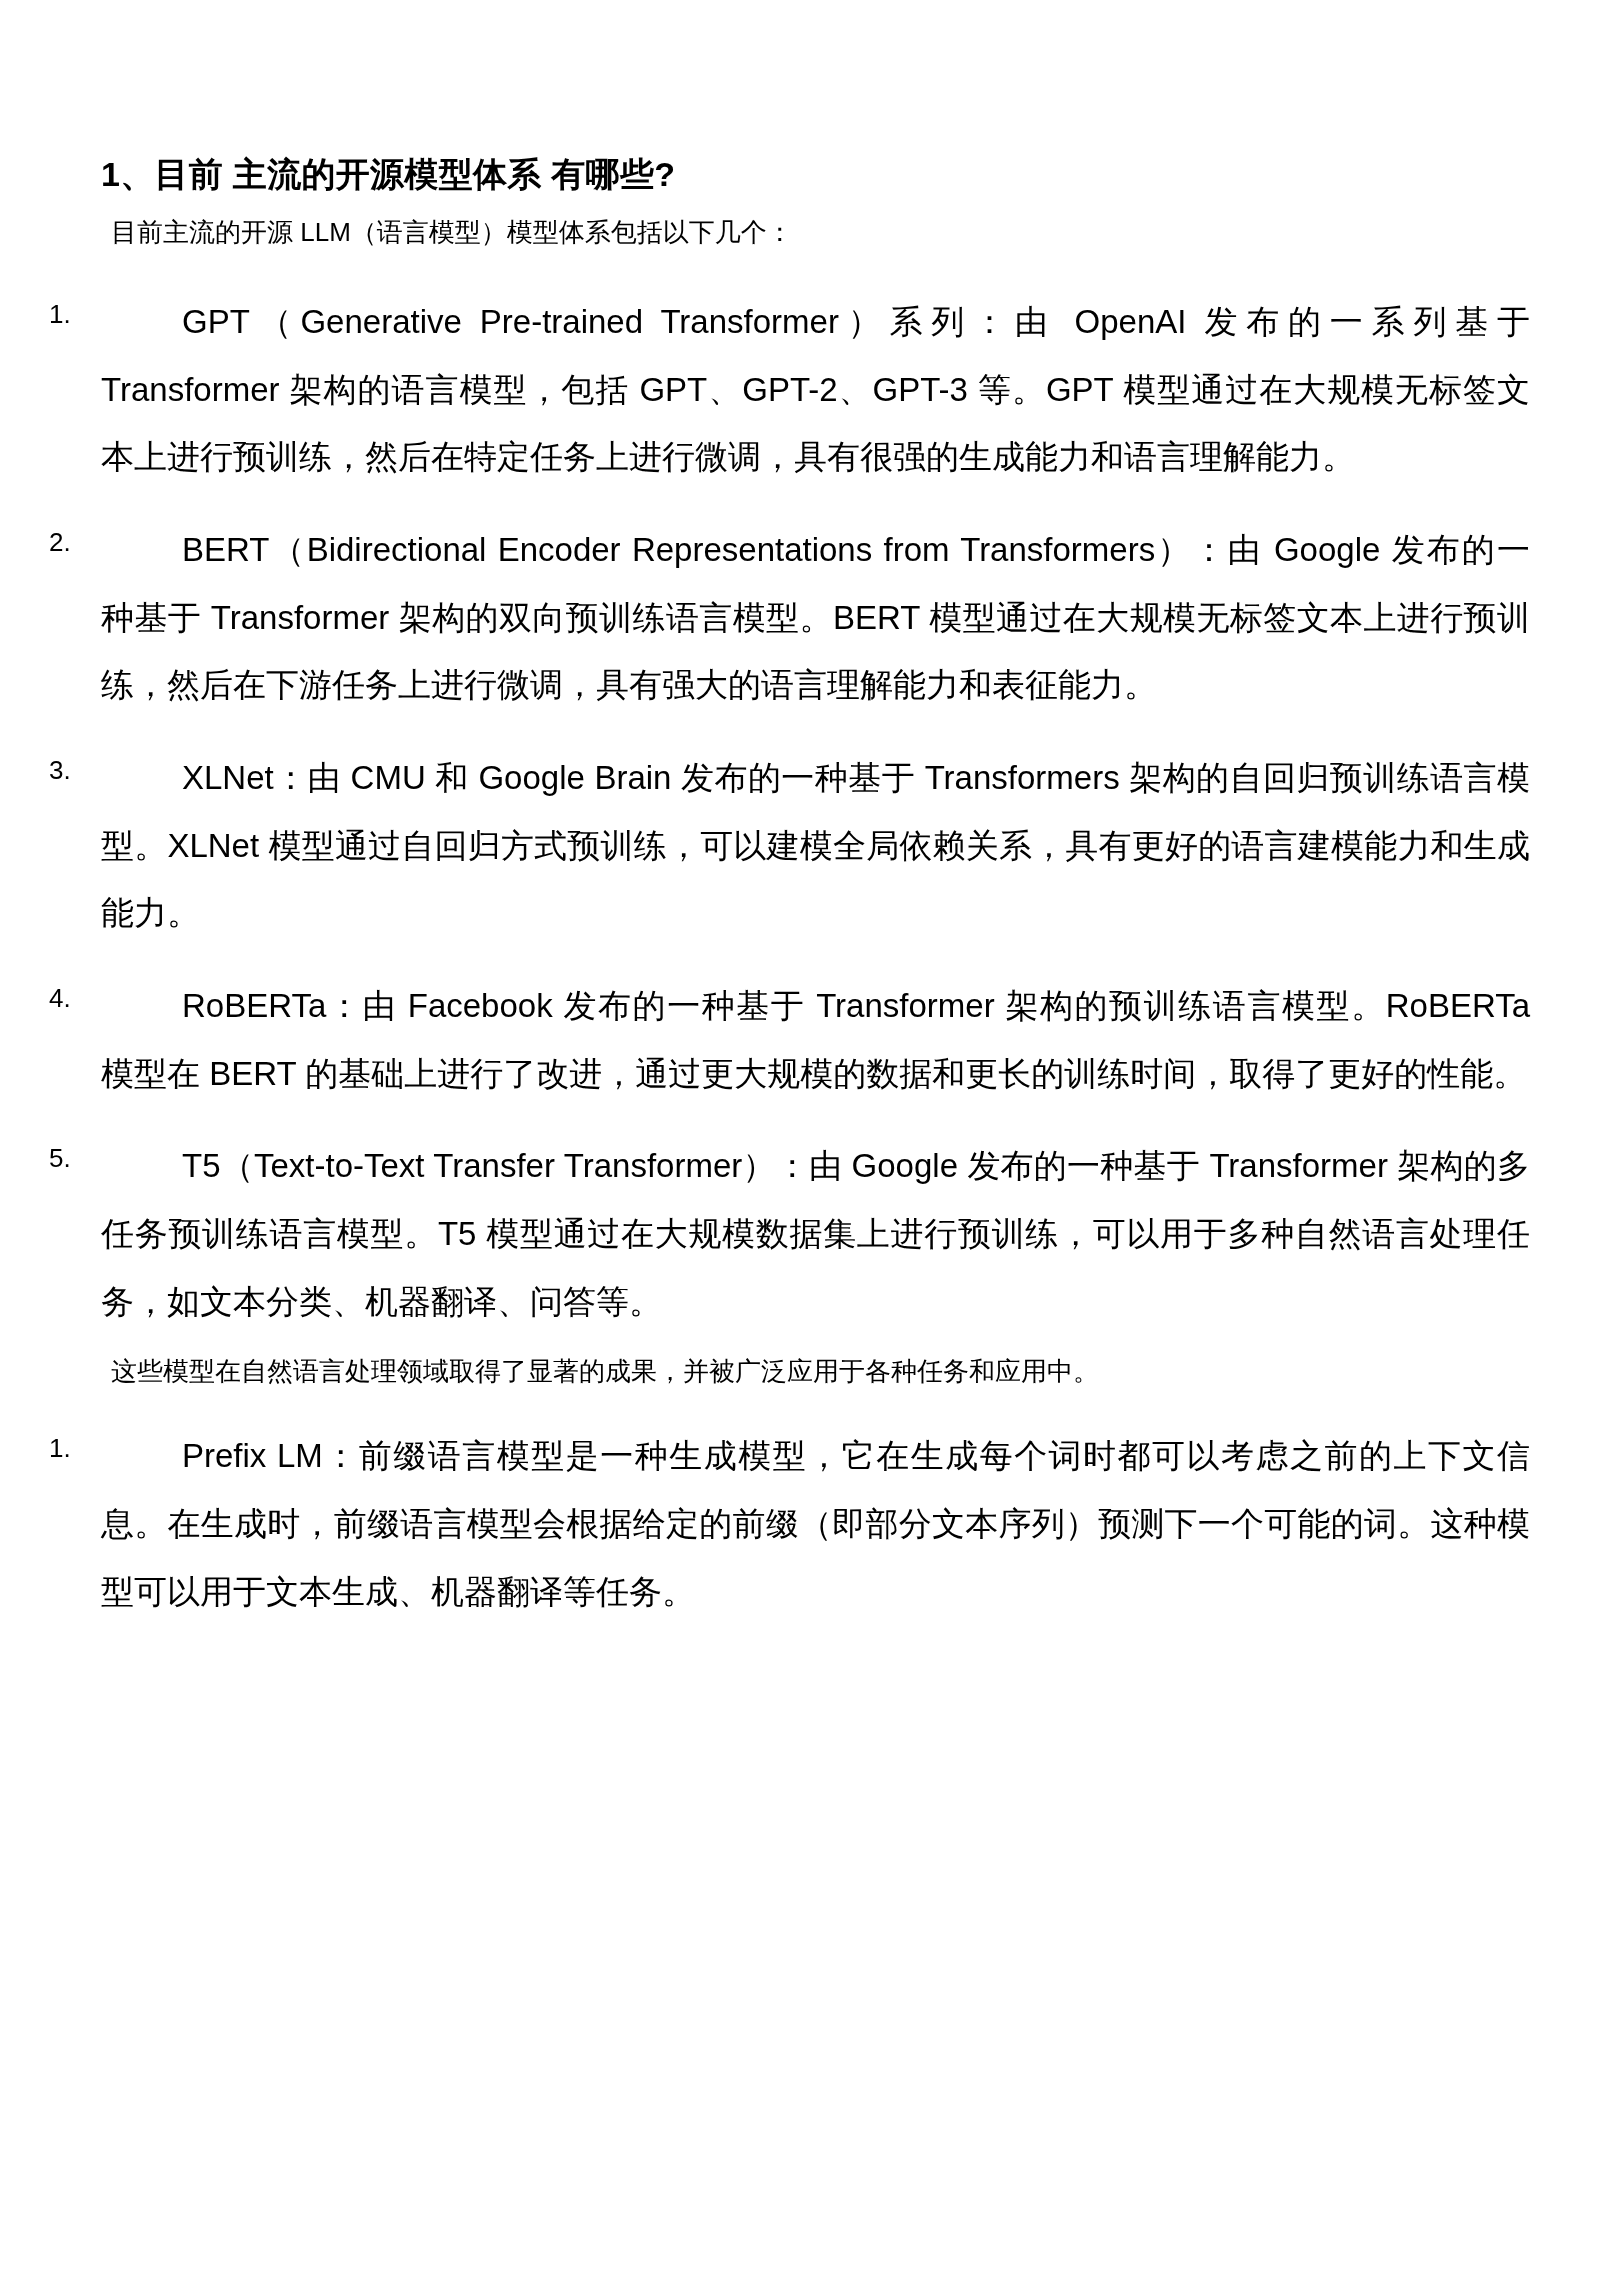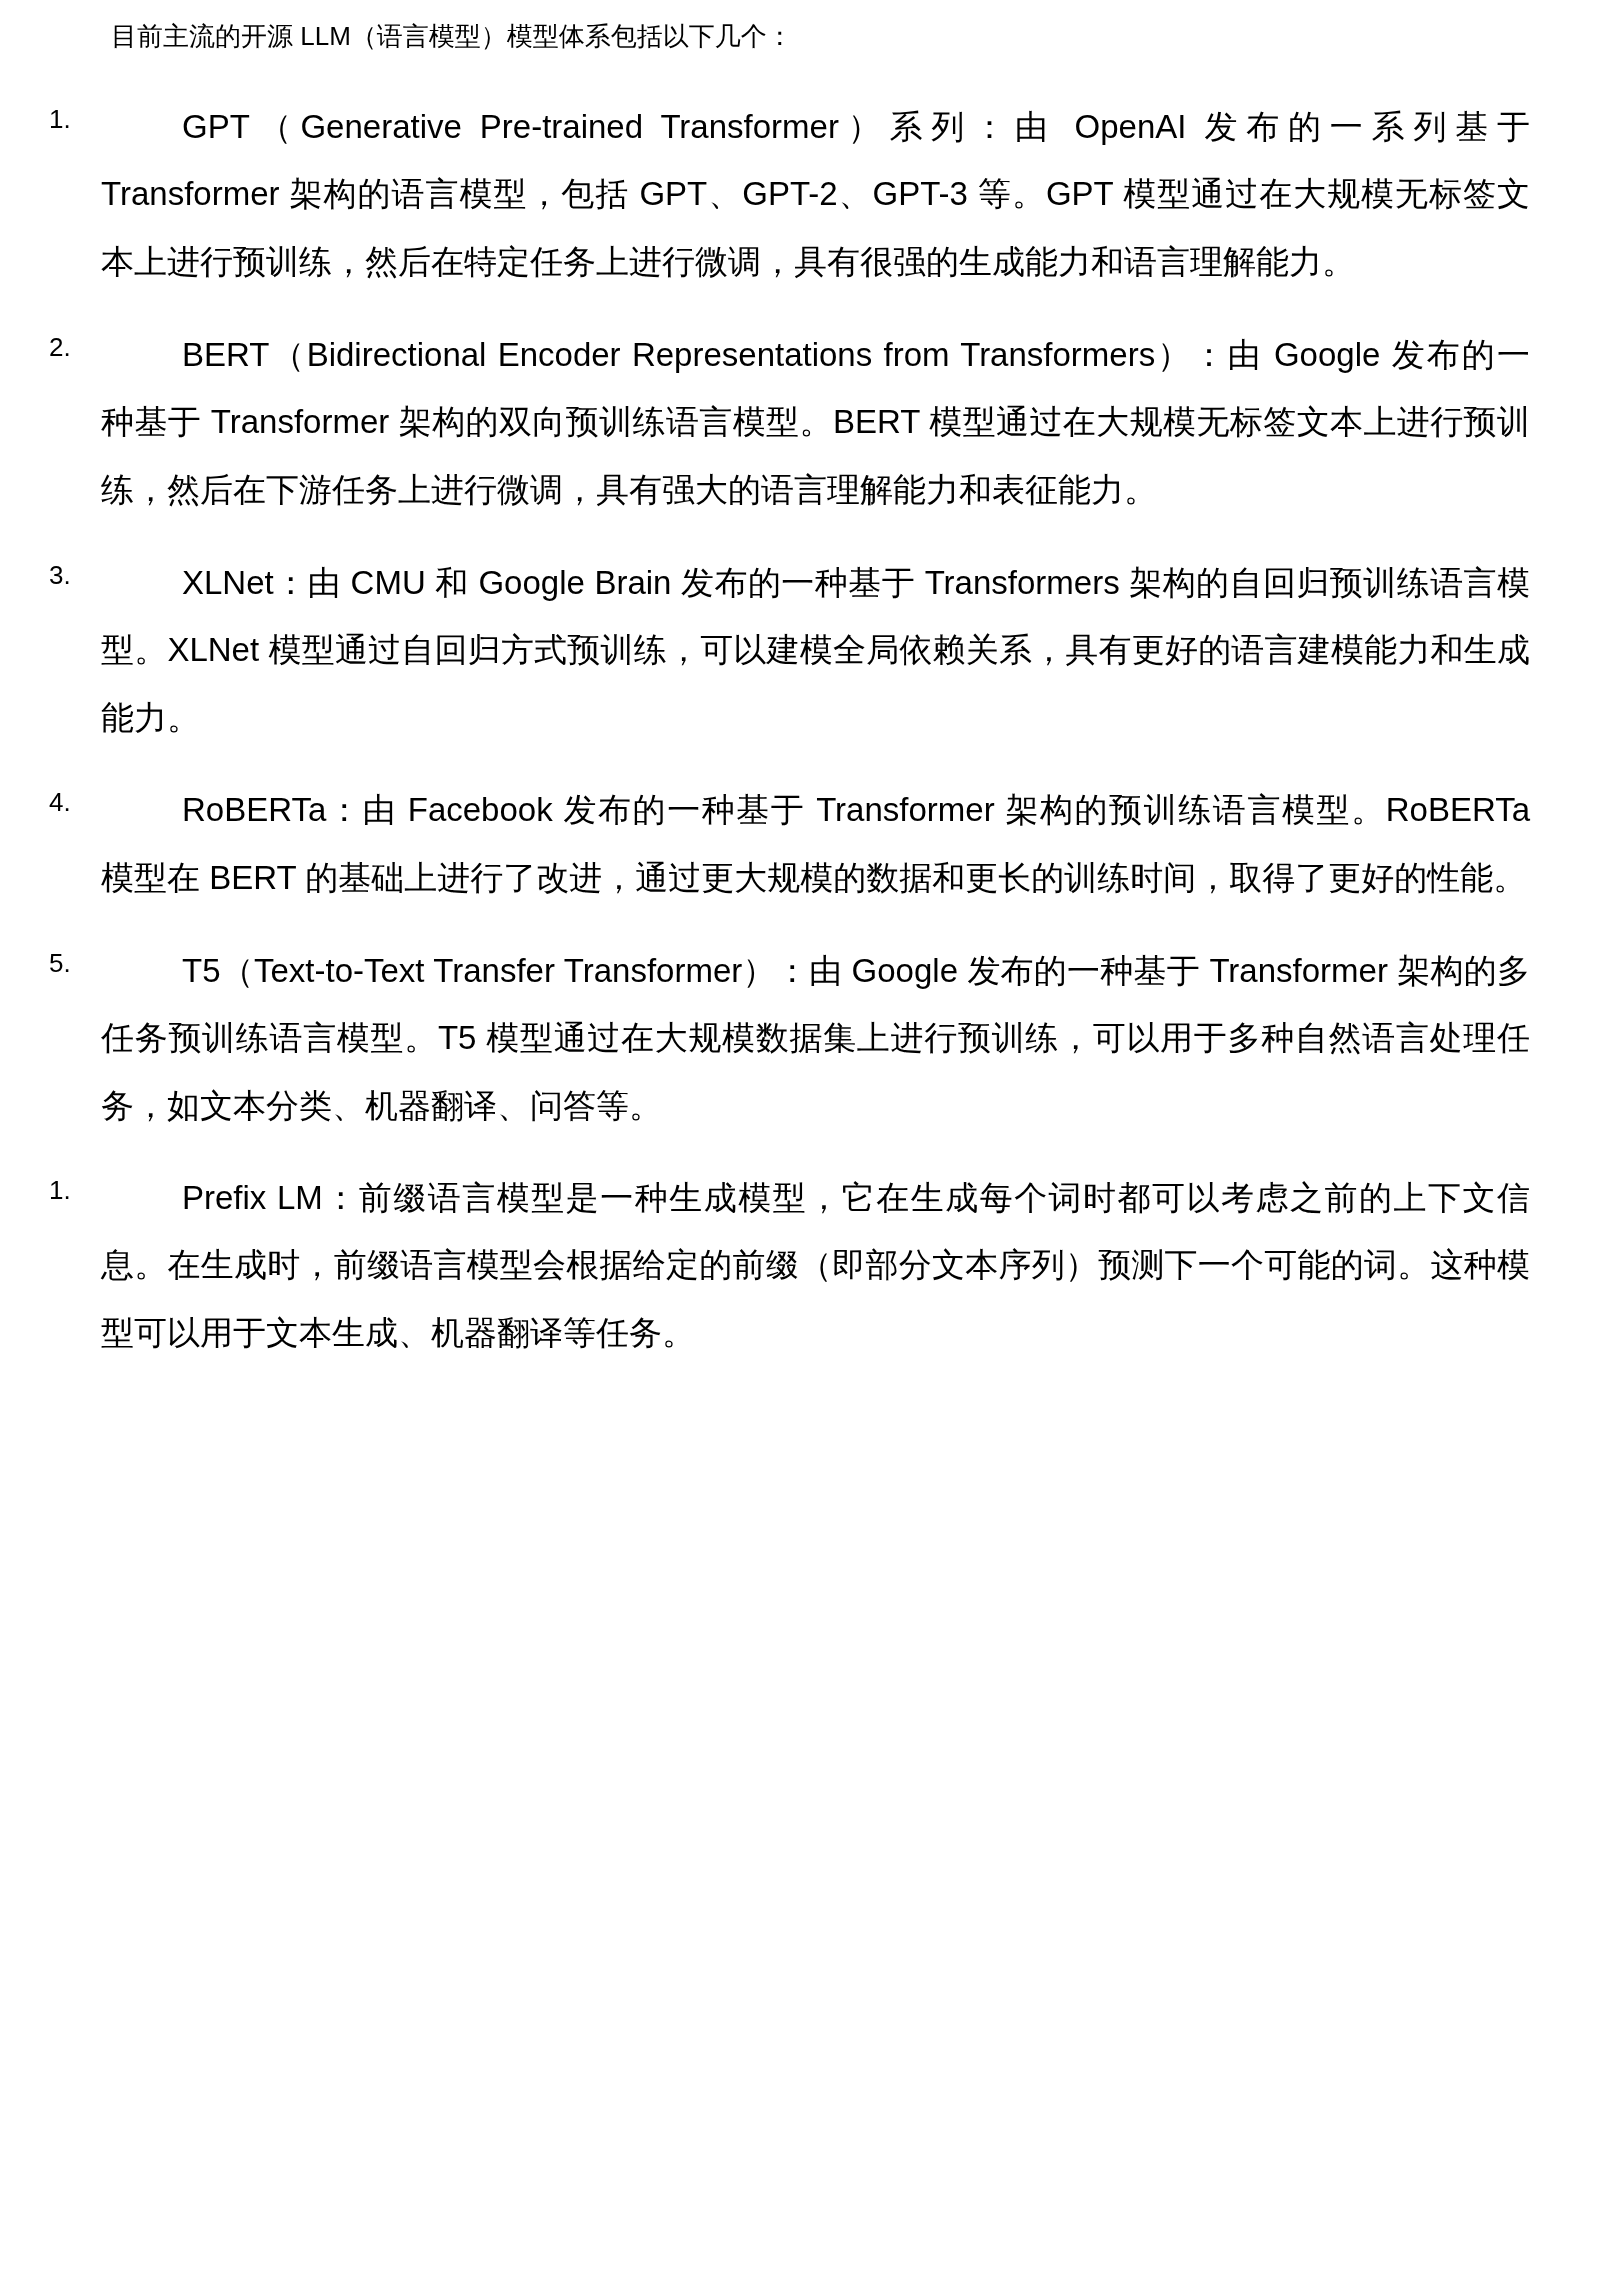--- a/index.html
+++ b/index.html
@@ -92,20 +92,23 @@
   
   ol.model-list.section-two > li { margin-top: 22px; }
   ol.model-list.section-two > li:first-child { margin-top: 24px; }
 </style>
 </head>
 <body>
 
 <div class="page">
   <div class="content">
 
+    <div class="heading-1-wrap">
+      <h1 class="section-heading">1、目前 主流的开源模型体系 有哪些?</h1>
+    </div>
 
     <p class="body-text intro-para">目前主流的开源 LLM（语言模型）模型体系包括以下几个：</p>
 
     <ol class="model-list">
       <li>
         <span class="li-number">1.</span>
         <span class="li-text">GPT（Generative Pre-trained Transformer）系列：由 OpenAI 发布的一系列基于 Transformer 架构的语言模型，包括 GPT、GPT-2、GPT-3 等。GPT 模型通过在大规模无标签文本上进行预训练，然后在特定任务上进行微调，具有很强的生成能力和语言理解能力。</span>
       </li>
       <li>
         <span class="li-number">2.</span>
@@ -118,20 +121,21 @@
       <li>
         <span class="li-number">4.</span>
         <span class="li-text">RoBERTa：由 Facebook 发布的一种基于 Transformer 架构的预训练语言模型。RoBERTa 模型在 BERT 的基础上进行了改进，通过更大规模的数据和更长的训练时间，取得了更好的性能。</span>
       </li>
       <li>
         <span class="li-number">5.</span>
         <span class="li-text">T5（Text-to-Text Transfer Transformer）：由 Google 发布的一种基于 Transformer 架构的多任务预训练语言模型。T5 模型通过在大规模数据集上进行预训练，可以用于多种自然语言处理任务，如文本分类、机器翻译、问答等。</span>
       </li>
     </ol>
 
+    <p class="body-text closing-para">这些模型在自然语言处理领域取得了显著的成果，并被广泛应用于各种任务和应用中。</p>
 
 
 
     <ol class="model-list section-two">
       <li>
         <span class="li-number">1.</span>
         <span class="li-text">Prefix LM：前缀语言模型是一种生成模型，它在生成每个词时都可以考虑之前的上下文信息。在生成时，前缀语言模型会根据给定的前缀（即部分文本序列）预测下一个可能的词。这种模型可以用于文本生成、机器翻译等任务。</span>
       </li>
     </ol>
 

